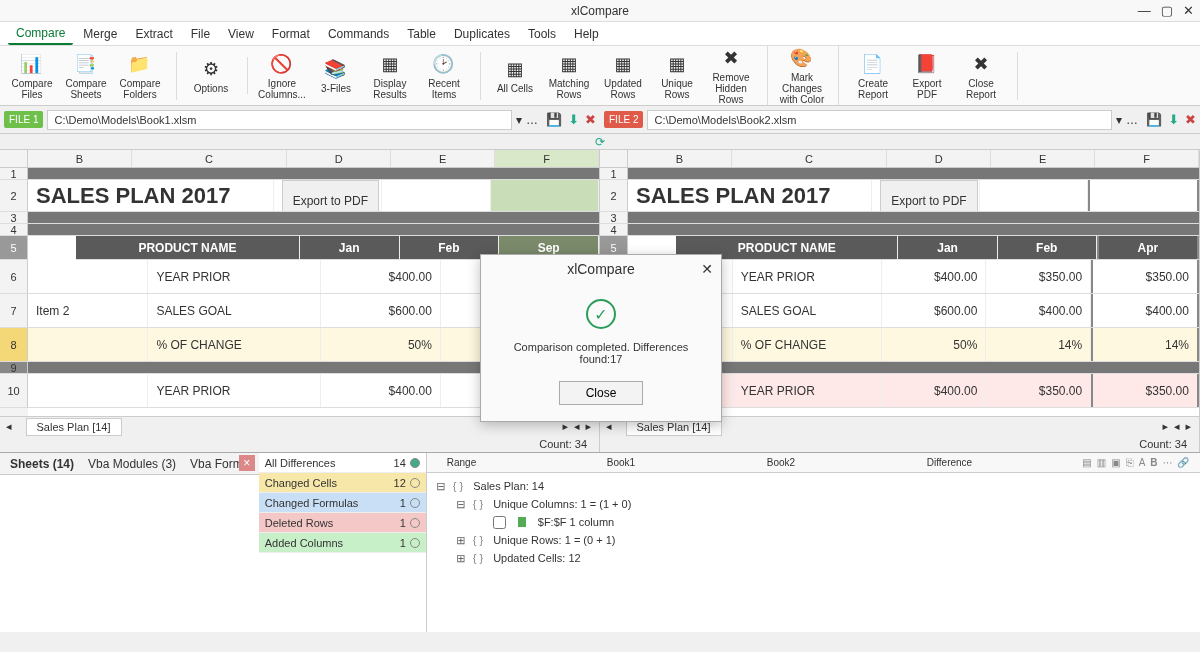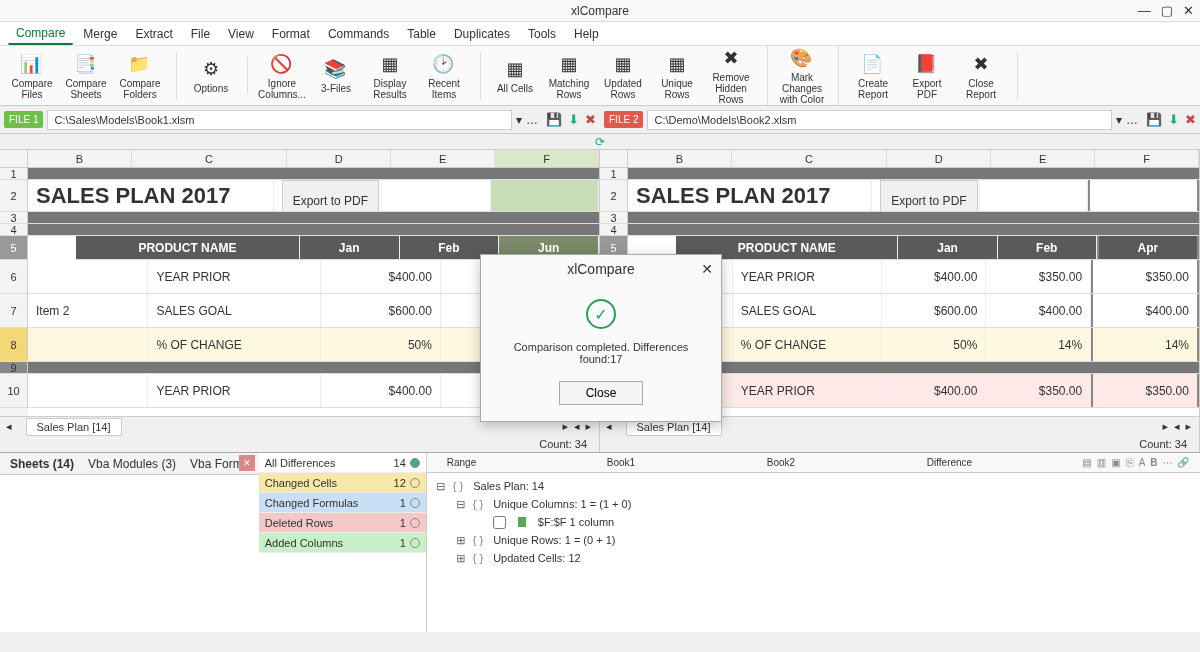--- a/index.html
+++ b/index.html
@@ -218,21 +218,21 @@
       <div class="rbtn">
         <span class="ricon">✖</span>
         <span class="rlabel">Close<br>Report</span>
       </div>
     </div>
   </div>
 
 <div class="pathbar">
   <div class="pathside">
     <span class="filetag">FILE 1</span>
-    <div class="pathinput">C:\Sales\Models\Book1.xlsm</div>
+    <div class="pathinput">C:\Demo\Models\Book1.xlsm</div>
     <span>▾</span>
     <span>…</span>
     <div class="pathicons">
       <span style="color:#c4a">💾</span>
       <span style="color:#2a8">⬇</span>
       <span style="color:#c44">✖</span>
     </div>
   </div>
   <div class="pathside">
     <span class="filetag red">FILE 2</span>
@@ -282,21 +282,21 @@
           <div class="c" style="flex:1"><span class="exportbtn">Export to PDF</span></div>
           <div class="c" style="flex:1"></div>
           <div class="c hlcol" style="flex:1"></div>
         </div>
         <div class="trow short"></div>
           <div class="trow short"></div>
         <div class="trow hdr">
           <div class="c center" style="flex:2.5">PRODUCT NAME</div>
           <div class="c center">Jan</div>
           <div class="c center">Feb</div>
-          <div class="c center hlcol" style="background:#7a8a6a">Jun</div>
+          <div class="c center hlcol" style="background:#7a8a6a">Sep</div>
         </div>
         <div class="trow">
           <div class="c" style="flex:1"></div>
           <div class="c" style="flex:1.5">YEAR PRIOR</div>
           <div class="c right">$400.00</div>
           <div class="c right">$35</div>
           <div class="c hlcol" style="flex:0.2"></div>
         </div>
         <div class="trow">
           <div class="c" style="flex:1">Item 2</div>

